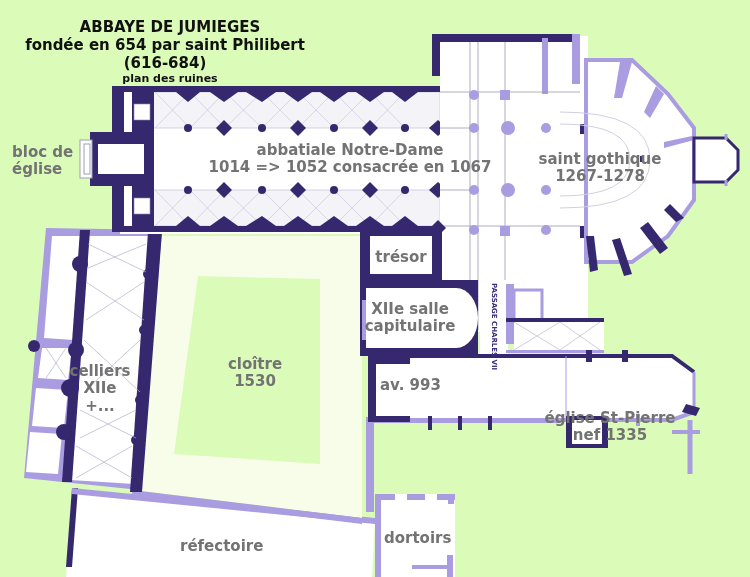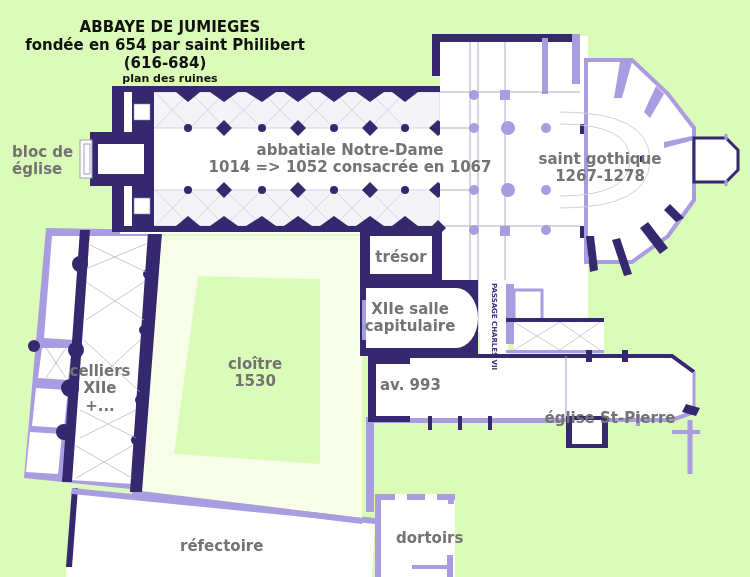--- a/index.html
+++ b/index.html
@@ -325,17 +325,18 @@
 
 <div class="lbl" style="left:210px; top:356px; width:90px;">
   <div>cloître</div>
   <div>1530</div>
 </div>
 
 <div class="lbl" style="left:380px; top:377px;">av. 993</div>
 
 <div class="lbl" style="left:530px; top:396px; width:160px;margin-top:14px;">
   <div>église St-Pierre</div>
+  <div>nef 1335</div>
 </div>
 
 <div class="lbl" style="left:180px; top:538px;">réfectoire</div>
 
-<div class="lbl" style="left:396px; top:530px;">dortoirs</div>
+<div class="lbl" style="left:384px; top:530px;">dortoirs</div>
 
 </body></html>

